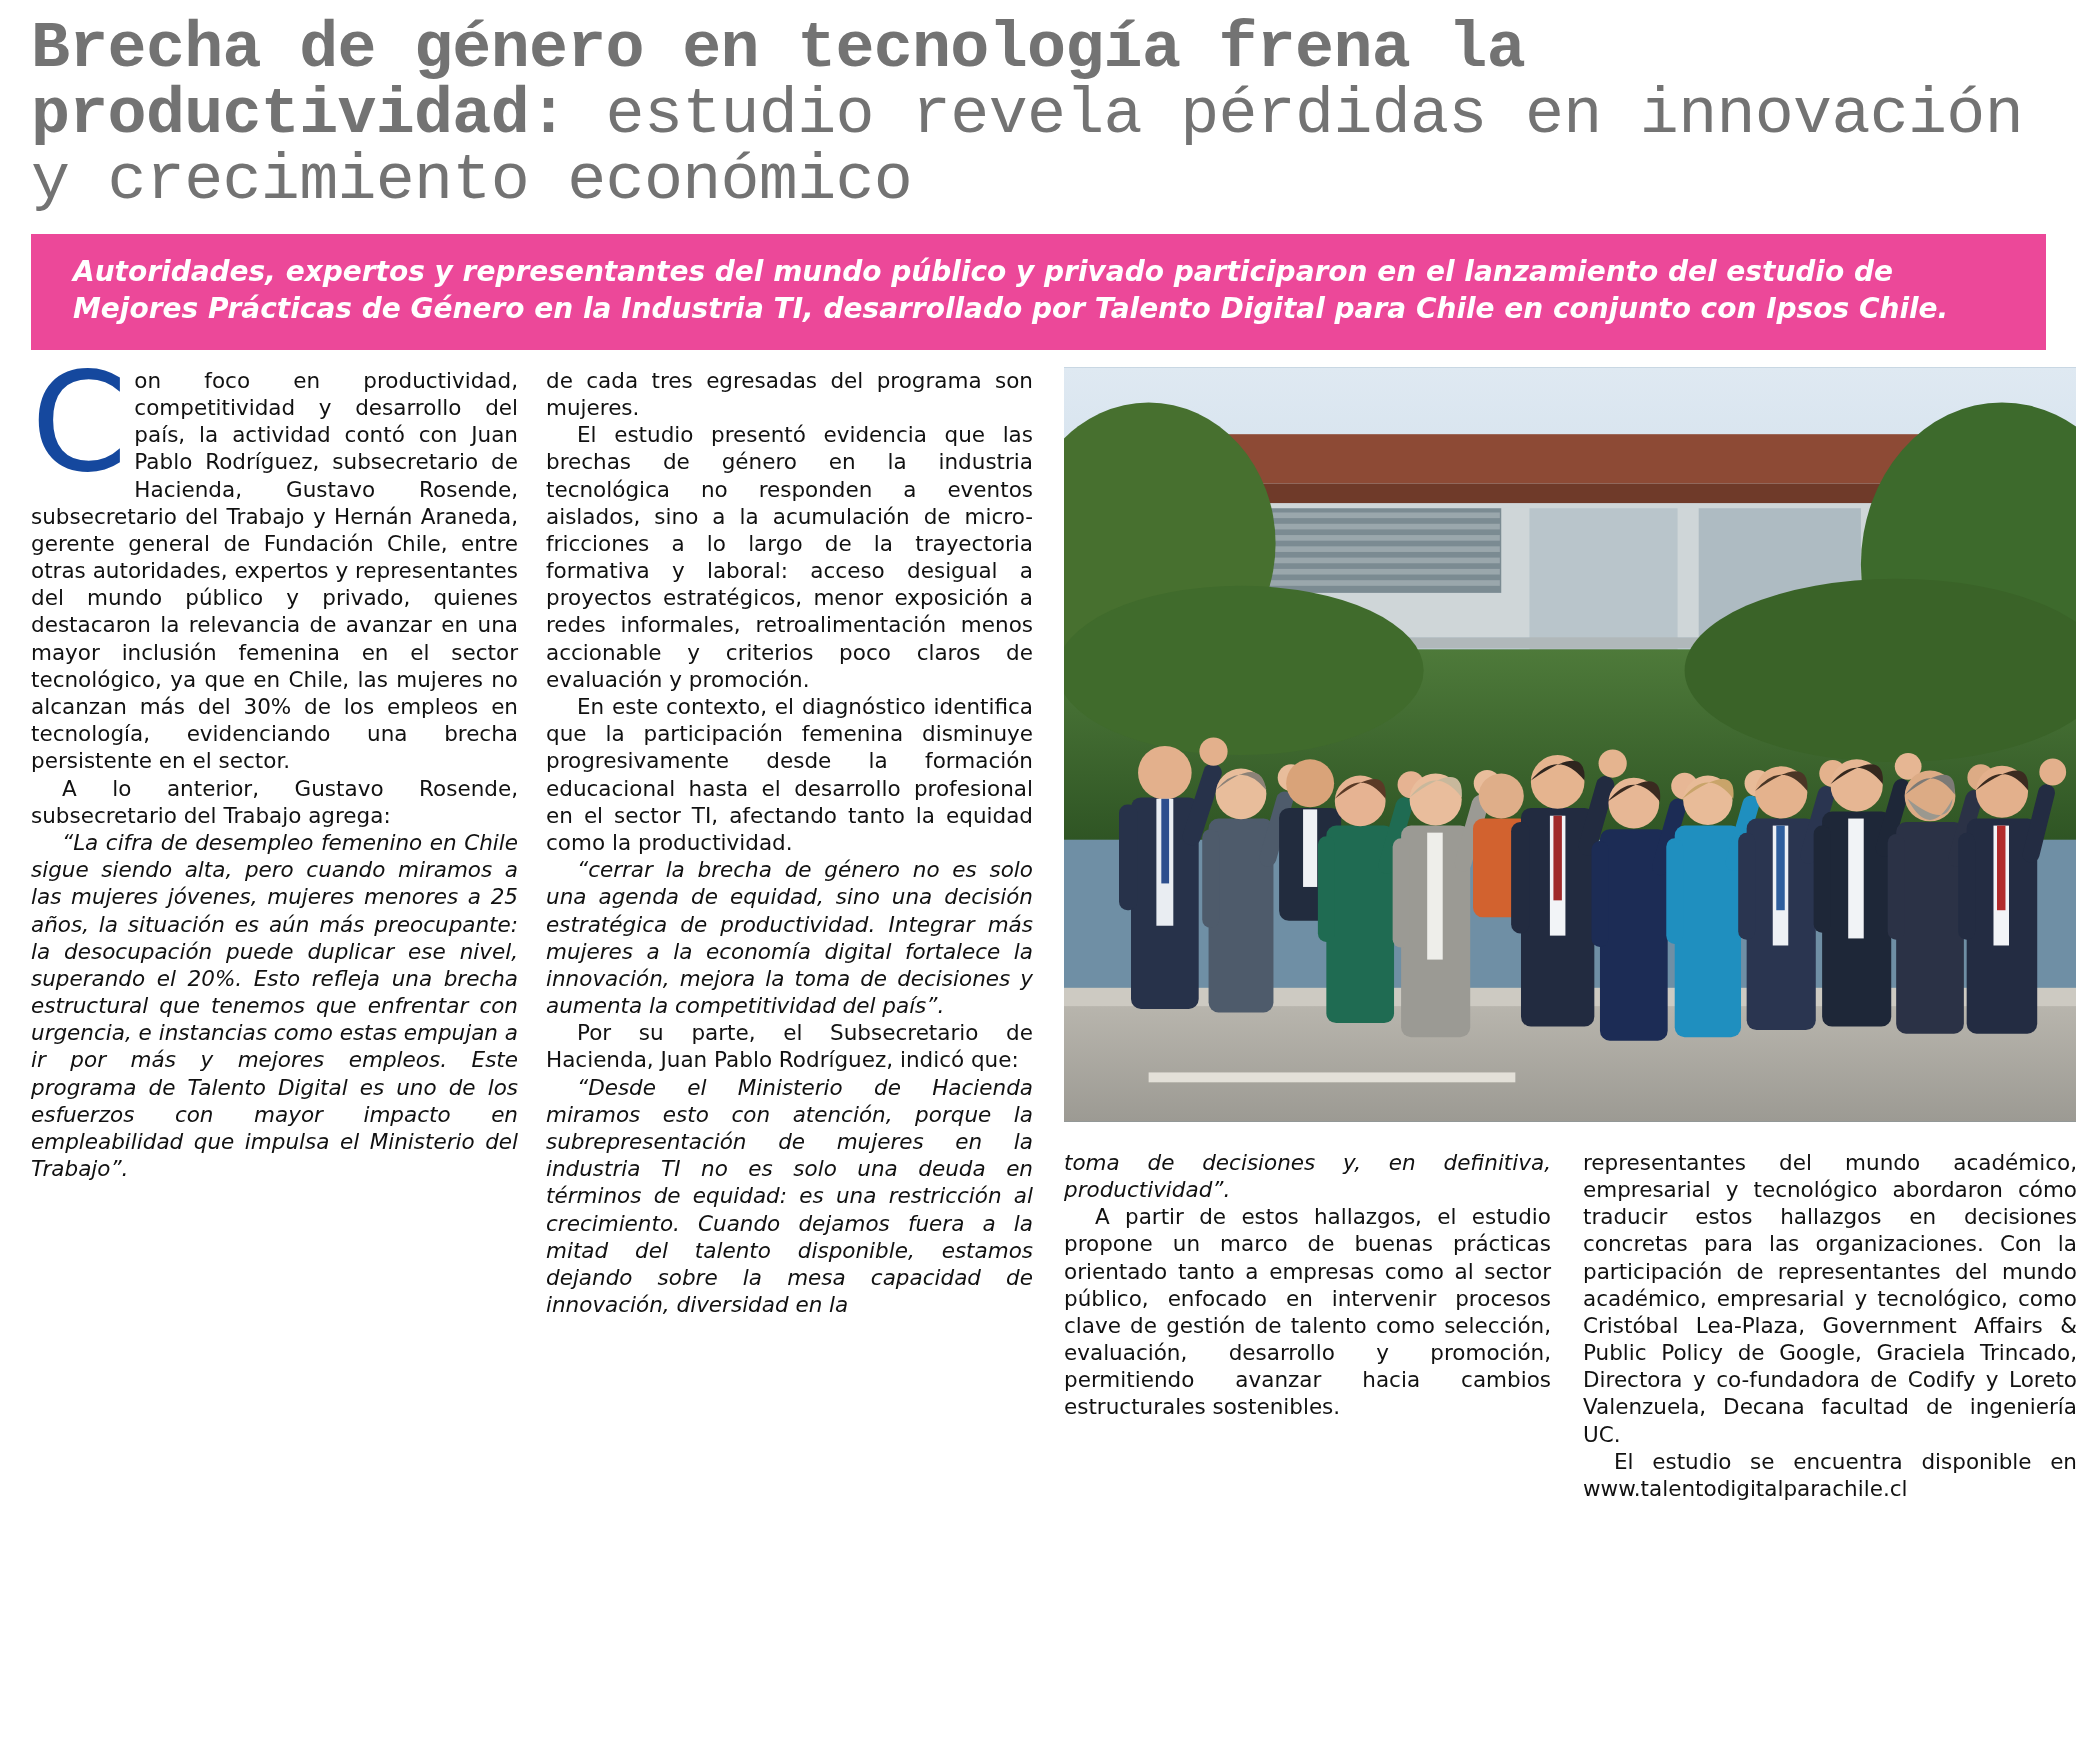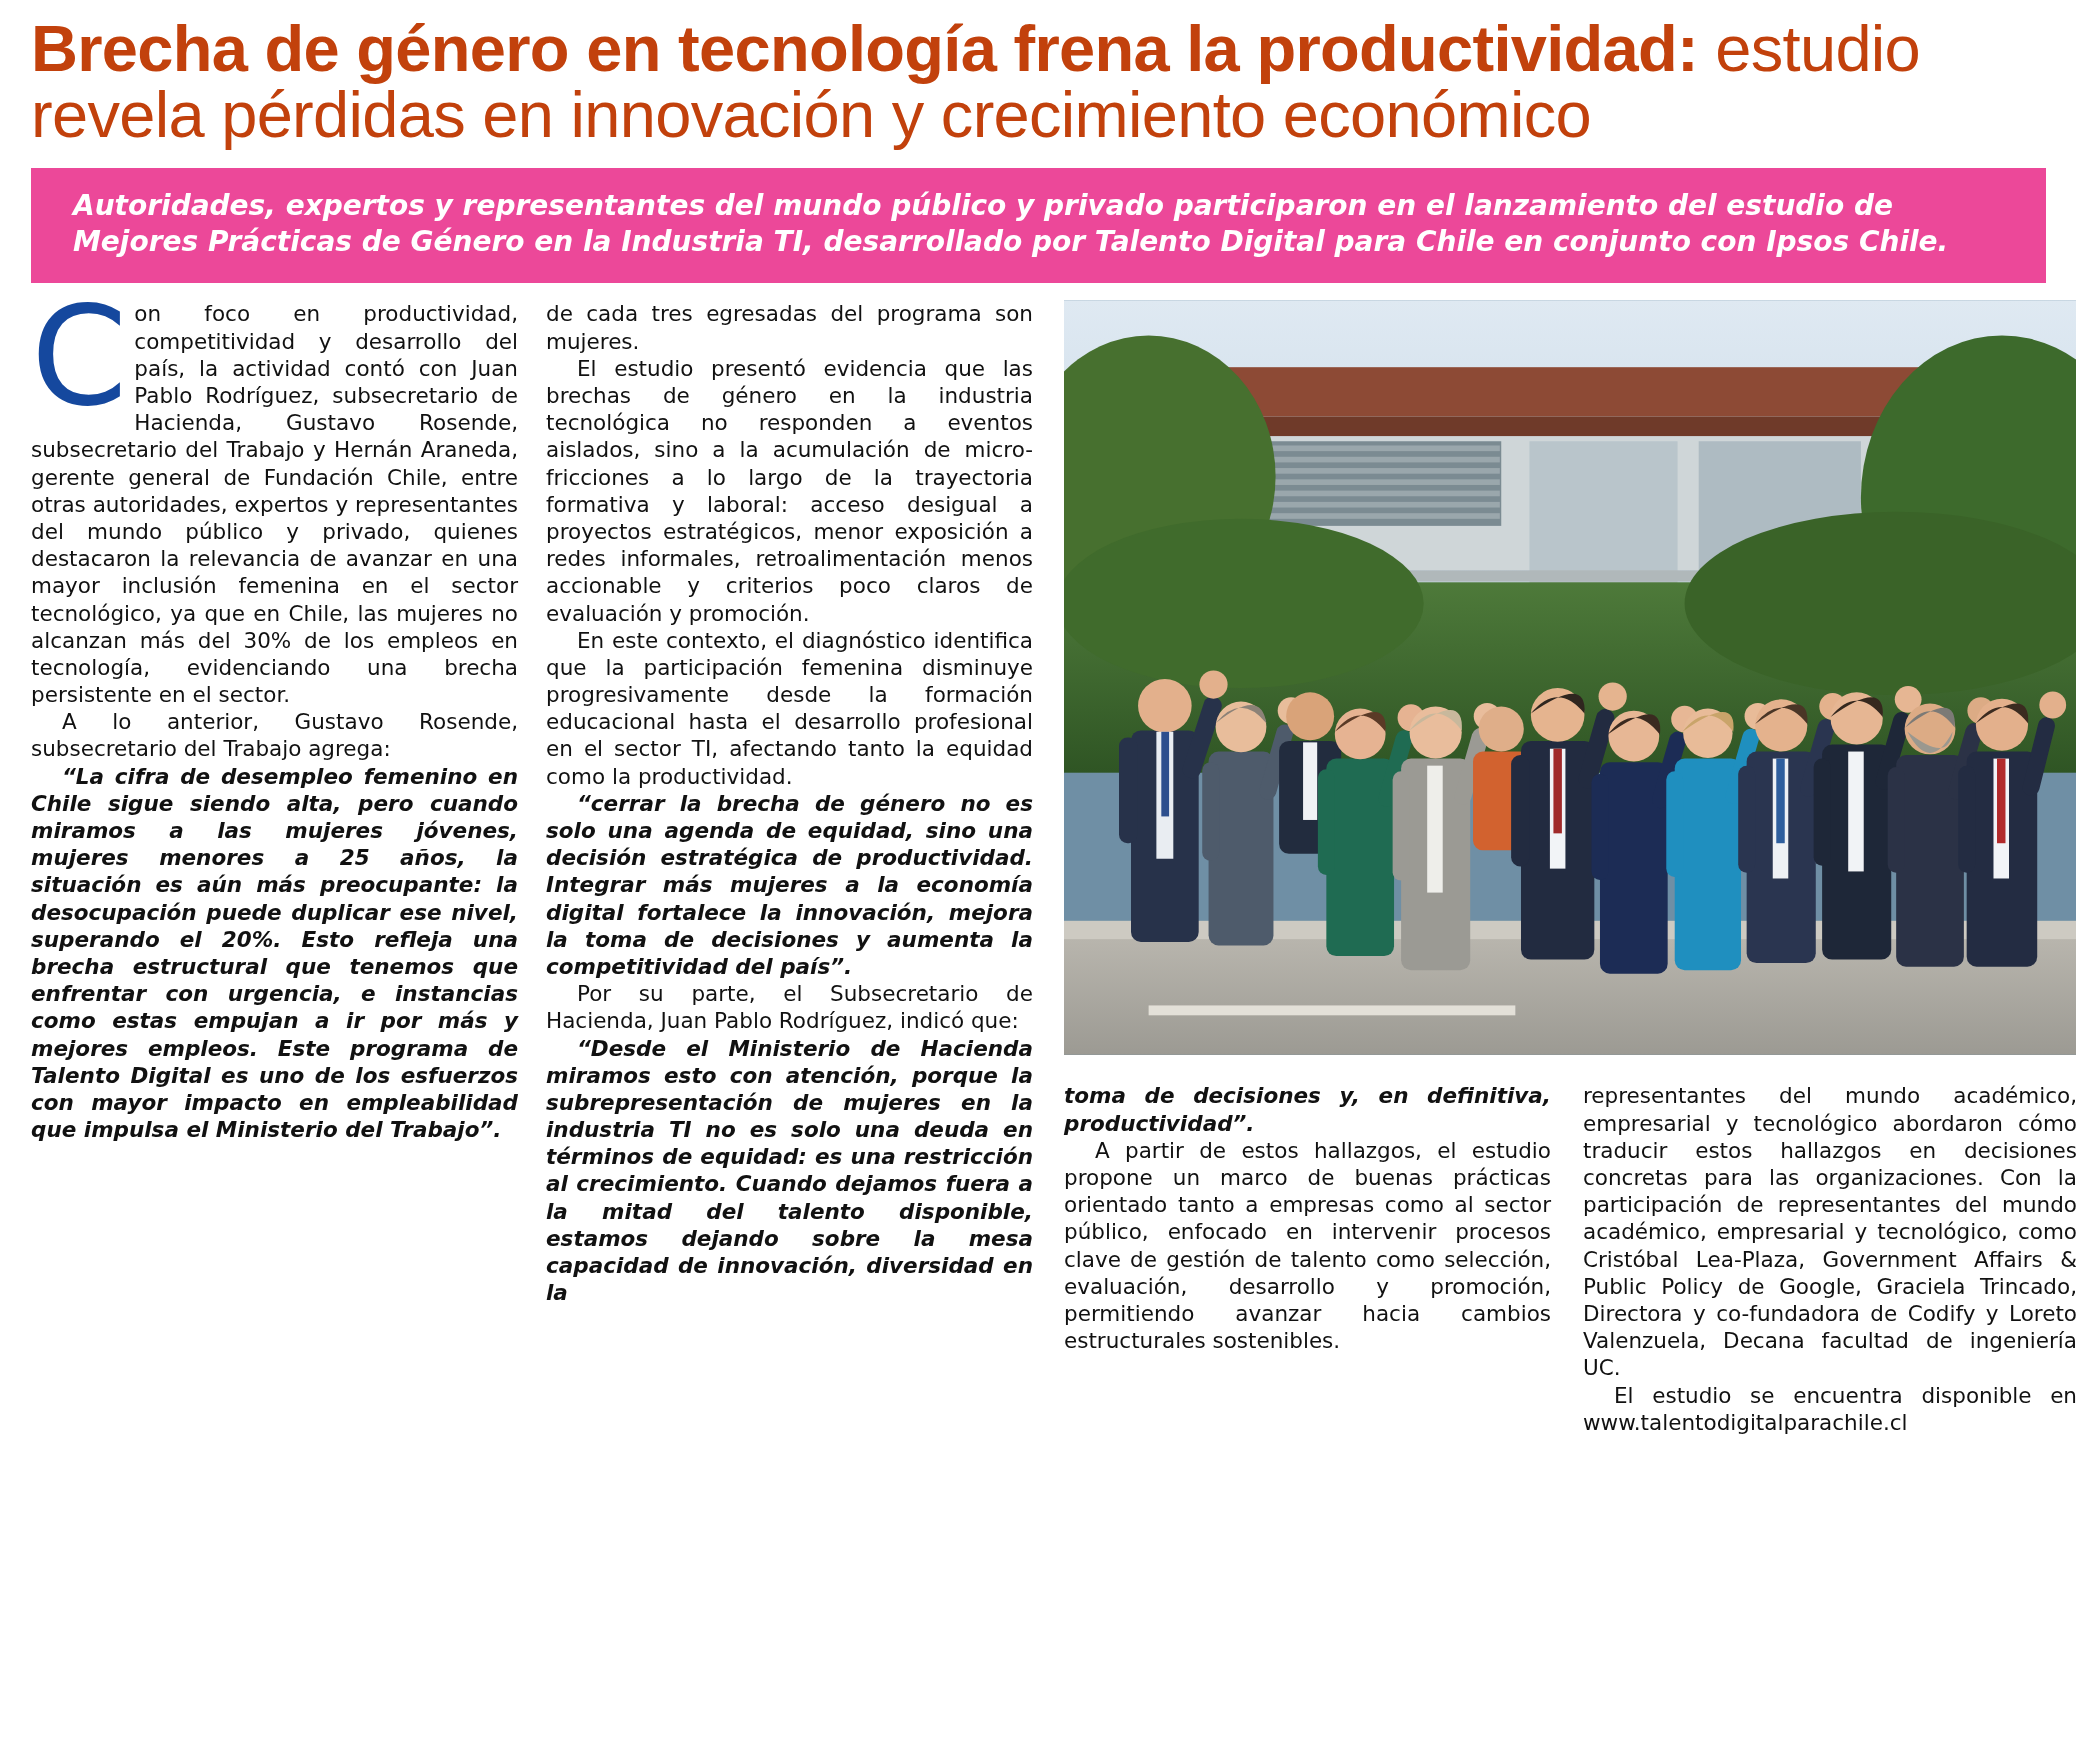--- a/index.html
+++ b/index.html
@@ -20,22 +20,22 @@
     height: 1761px;
     padding: 0;
     box-sizing: border-box;
   }
 
   
   .headline-wrap {
     padding: 15.5px 31px 0 31px;
   }
   .headline {
-    color: #c2410c;
-    font-family: Liberation Sans, sans-serif;
+    color: #737373;
+    font-family: Liberation Mono, monospace;
     font-size: 65px;
     line-height: 1.02;
     letter-spacing: -0.7px;
     font-weight: 400;
     margin: 0;
   }
   .headline .bold {
     font-weight: 700;
   }
 
@@ -94,21 +94,21 @@
     font-family: "DejaVu Sans", sans-serif;
     font-size: 138px;
     line-height: 0.76;
     font-weight: 400;
     color: #15489e;
     margin: 4.2px 7px 0 0;
   }
 
   .emph {
     font-style: italic;
-    font-weight: 700;
+    font-weight: 400;
   }
 
   
   .photo {
     position: absolute;
     left: 1033px;
     top: 0;
     width: 1012px;
     height: 755px;
     overflow: hidden;

